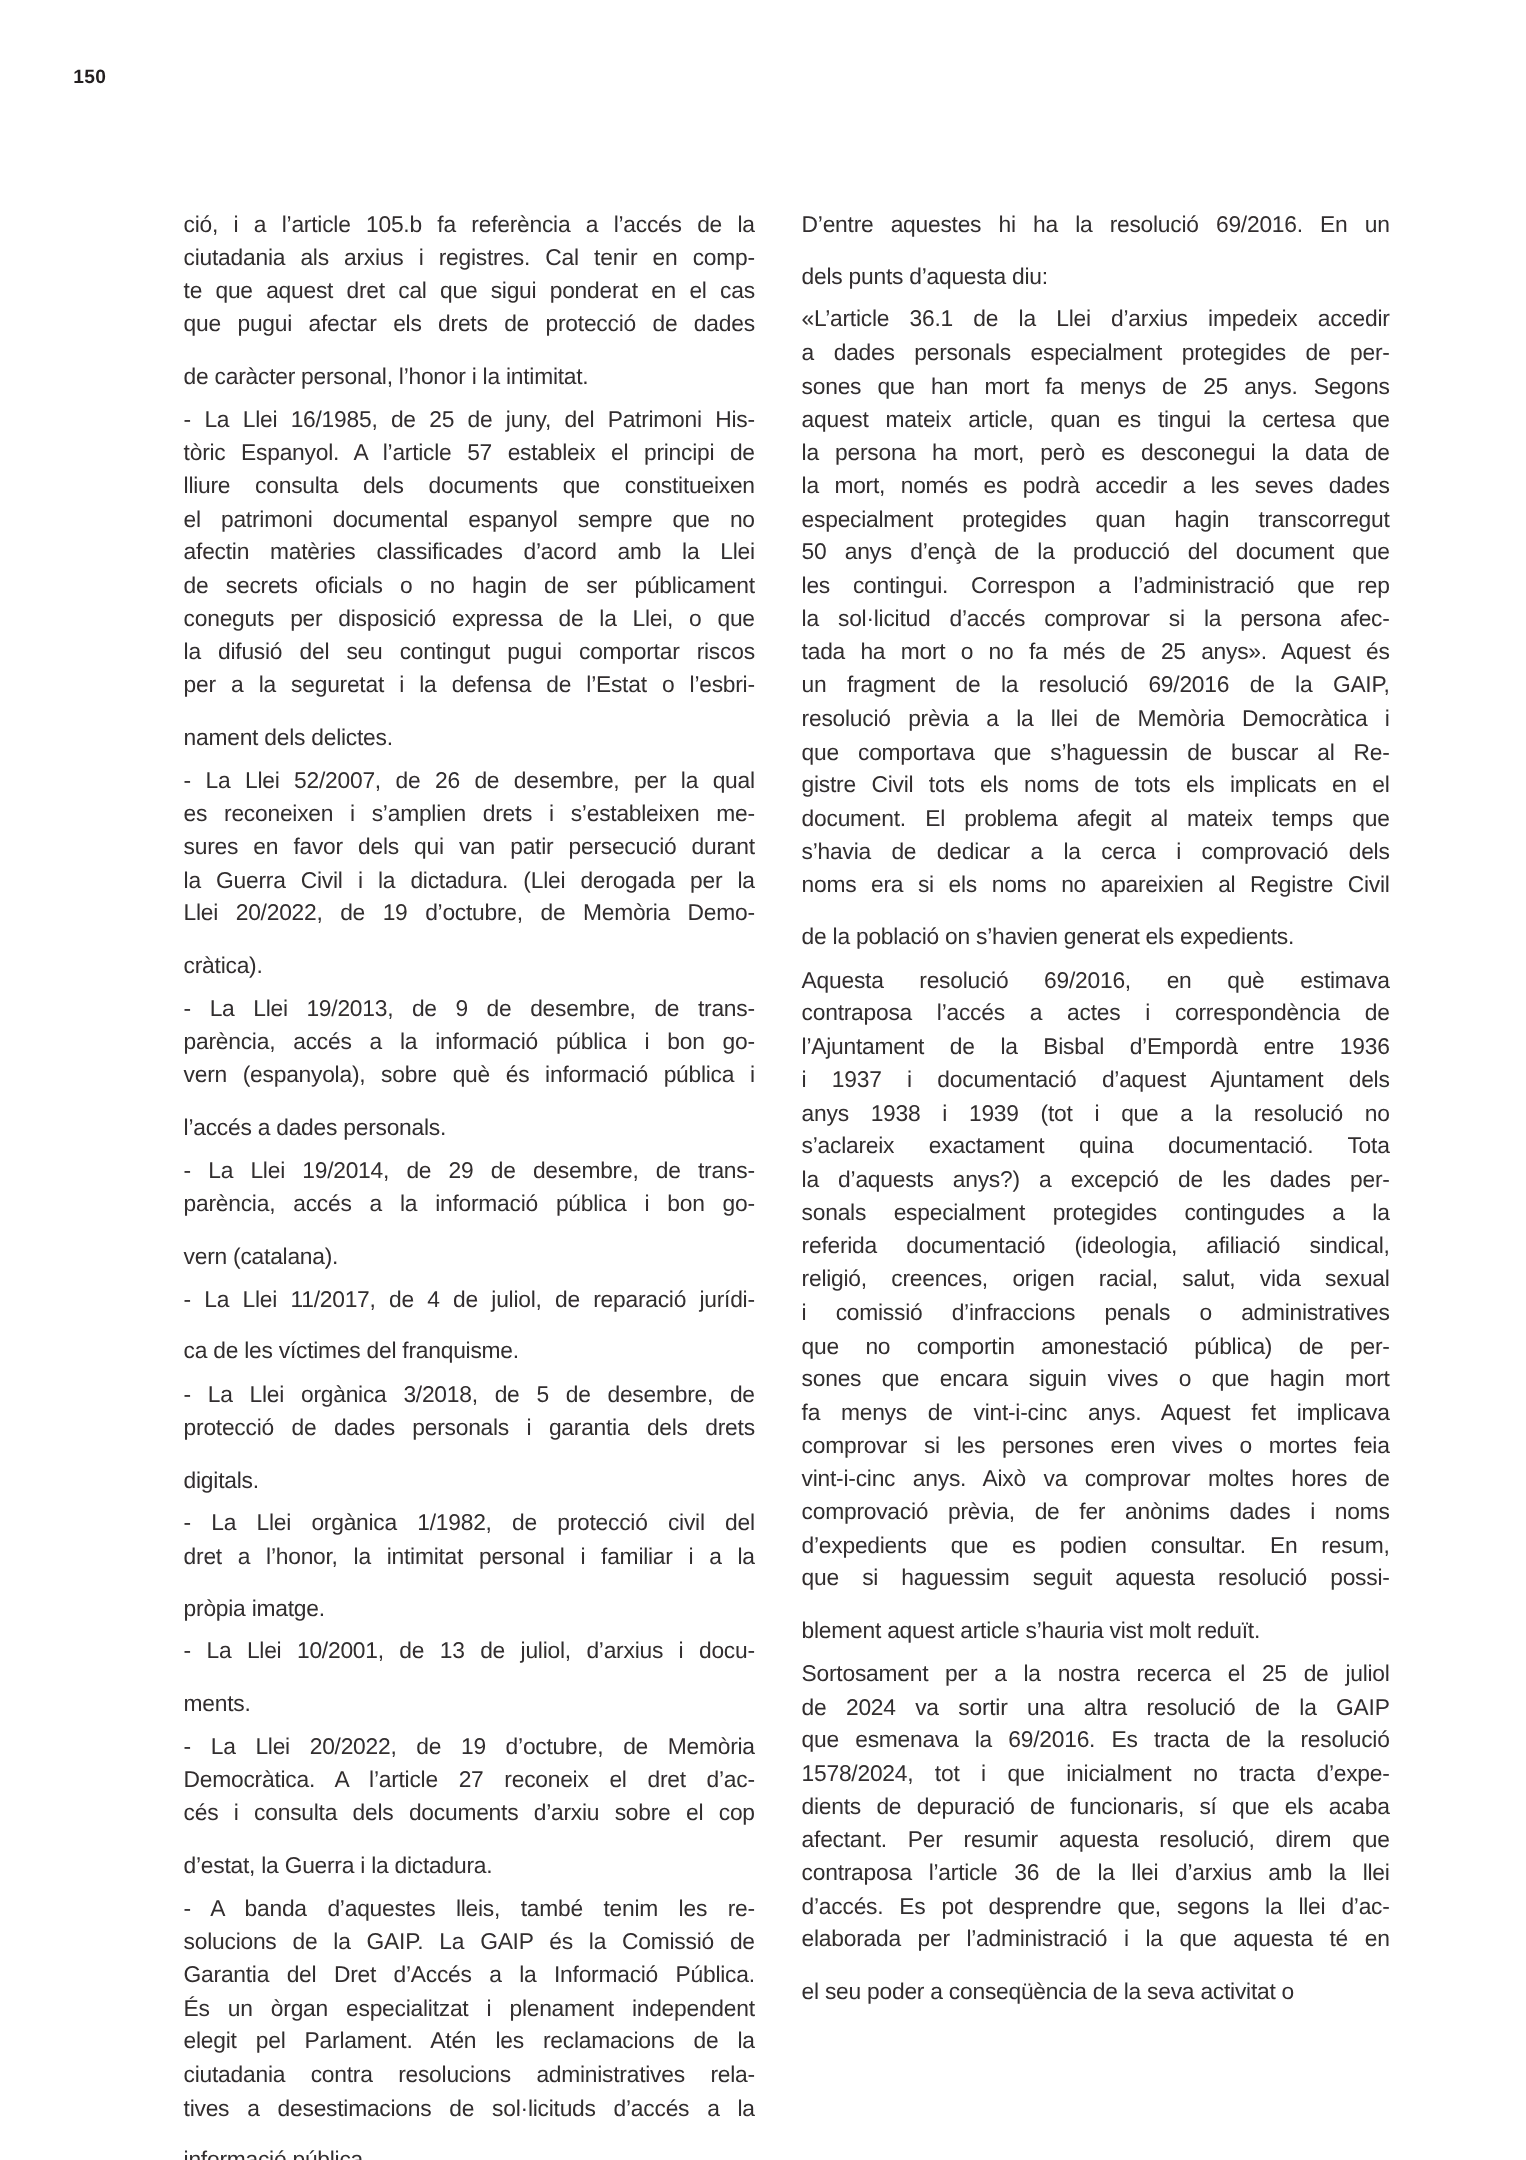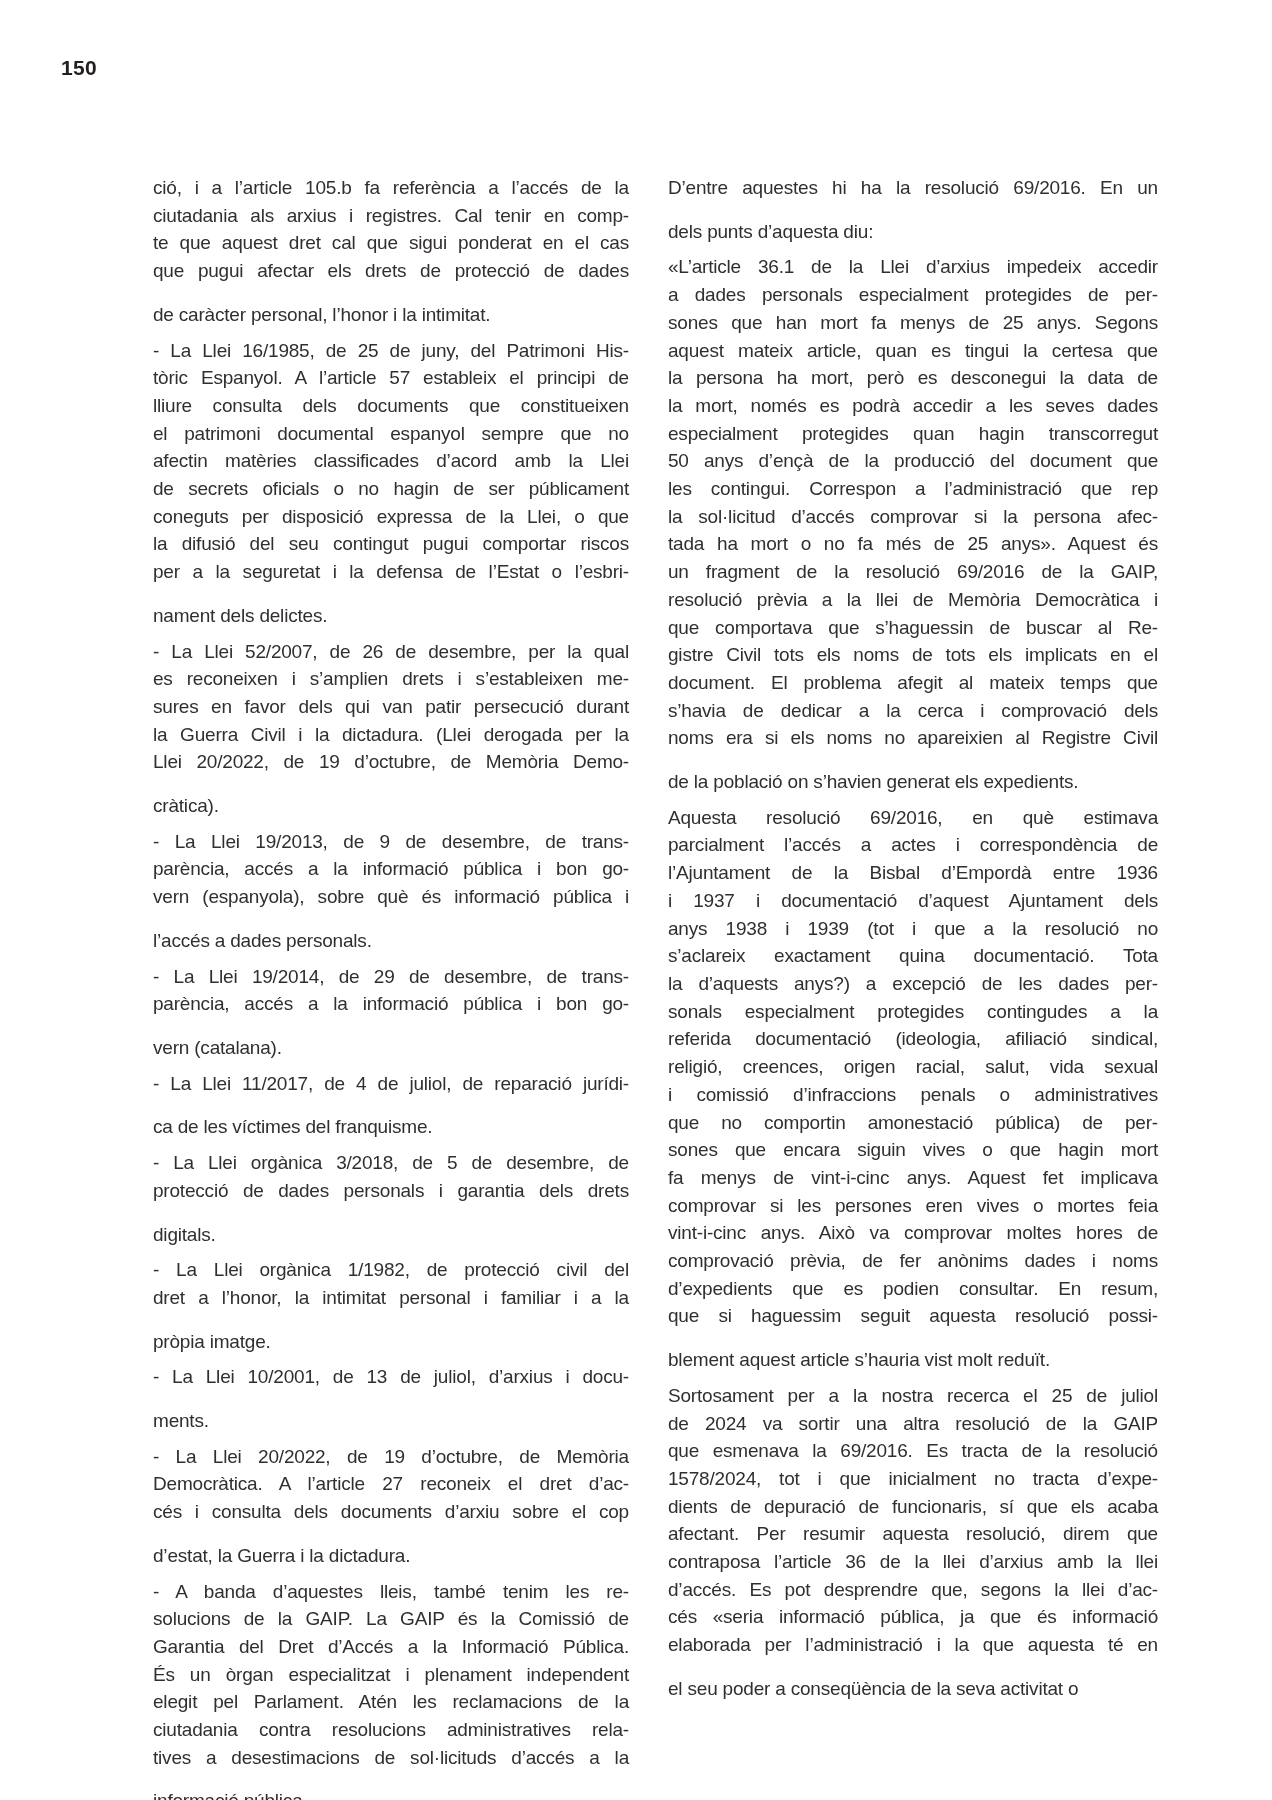--- a/index.html
+++ b/index.html
@@ -16,21 +16,21 @@
   }
   .page {
     position: absolute;
     inset: 0;
     background: #ffffff;
   }
   .page-number {
     position: absolute;
     left: 61px;
     top: 57px;
-    font-size: 21px;
+    font-size: 16px;
     font-weight: bold;
     line-height: 1;
     color: #231f20;
     letter-spacing: 0.3px;
   }
   .col {
     position: absolute;
     top: 174px;
     color: #322e2f;
     font-size: 19px;
@@ -155,21 +155,21 @@
         <div class="line">resolució prèvia a la llei de Memòria Democràtica i</div>
         <div class="line">que comportava que s’haguessin de buscar al Re-</div>
         <div class="line">gistre Civil tots els noms de tots els implicats en el</div>
         <div class="line">document. El problema afegit al mateix temps que</div>
         <div class="line">s’havia de dedicar a la cerca i comprovació dels</div>
         <div class="line">noms era si els noms no apareixien al Registre Civil</div>
         <div class="line last">de la població on s’havien generat els expedients.</div>
       </div>
       <div class="para">
         <div class="line">Aquesta resolució 69/2016, en què estimava</div>
-        <div class="line">parcialment l’accés a actes i correspondència de</div>
+        <div class="line">contraposa l’accés a actes i correspondència de</div>
         <div class="line">l’Ajuntament de la Bisbal d’Empordà entre 1936</div>
         <div class="line">i 1937 i documentació d’aquest Ajuntament dels</div>
         <div class="line">anys 1938 i 1939 (tot i que a la resolució no</div>
         <div class="line">s’aclareix exactament quina documentació. Tota</div>
         <div class="line">la d’aquests anys?) a excepció de les dades per-</div>
         <div class="line">sonals especialment protegides contingudes a la</div>
         <div class="line">referida documentació (ideologia, afiliació sindical,</div>
         <div class="line">religió, creences, origen racial, salut, vida sexual</div>
         <div class="line">i comissió d’infraccions penals o administratives</div>
         <div class="line">que no comportin amonestació pública) de per-</div>
@@ -184,18 +184,17 @@
       </div>
       <div class="para">
         <div class="line">Sortosament per a la nostra recerca el 25 de juliol</div>
         <div class="line">de 2024 va sortir una altra resolució de la GAIP</div>
         <div class="line">que esmenava la 69/2016. Es tracta de la resolució</div>
         <div class="line">1578/2024, tot i que inicialment no tracta d’expe-</div>
         <div class="line">dients de depuració de funcionaris, sí que els acaba</div>
         <div class="line">afectant. Per resumir aquesta resolució, direm que</div>
         <div class="line">contraposa l’article 36 de la llei d’arxius amb la llei</div>
         <div class="line">d’accés. Es pot desprendre que, segons la llei d’ac-</div>
-        <div class="line">cés «seria informació pública, ja que és informació</div>
         <div class="line">elaborada per l’administració i la que aquesta té en</div>
         <div class="line last">el seu poder a conseqüència de la seva activitat o</div>
       </div>
     </div>
 </div>
 
 </body></html>

